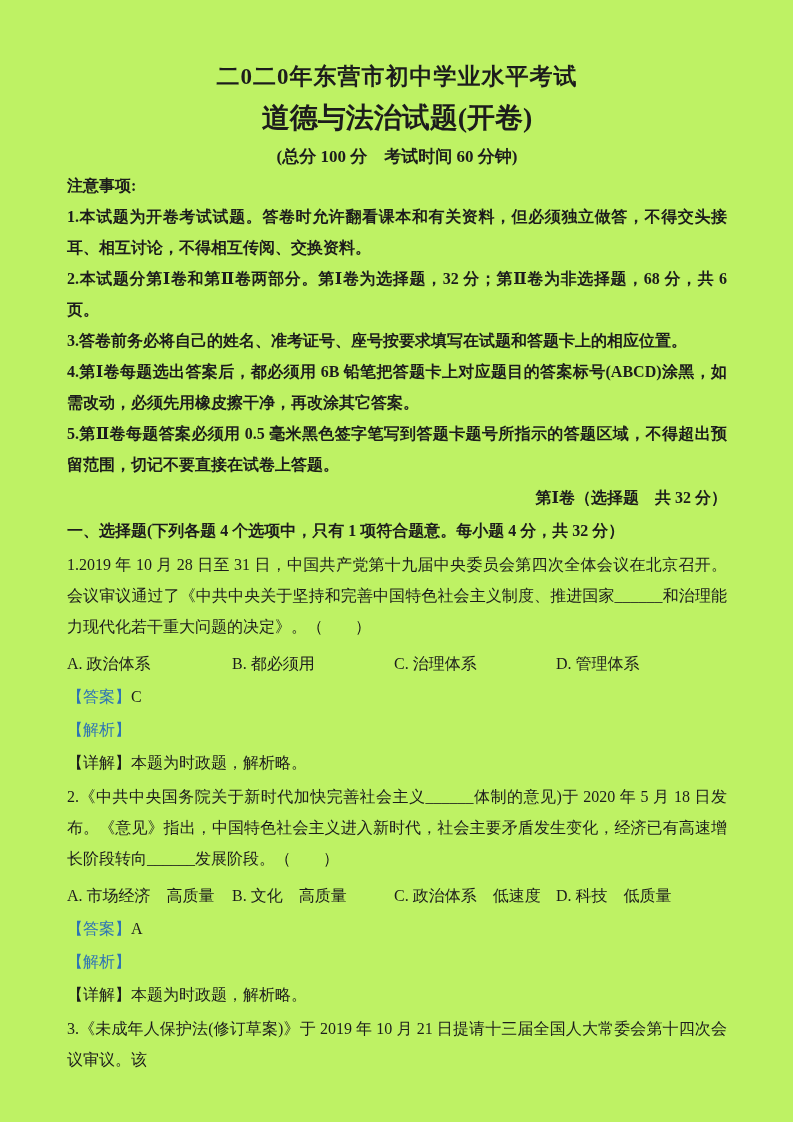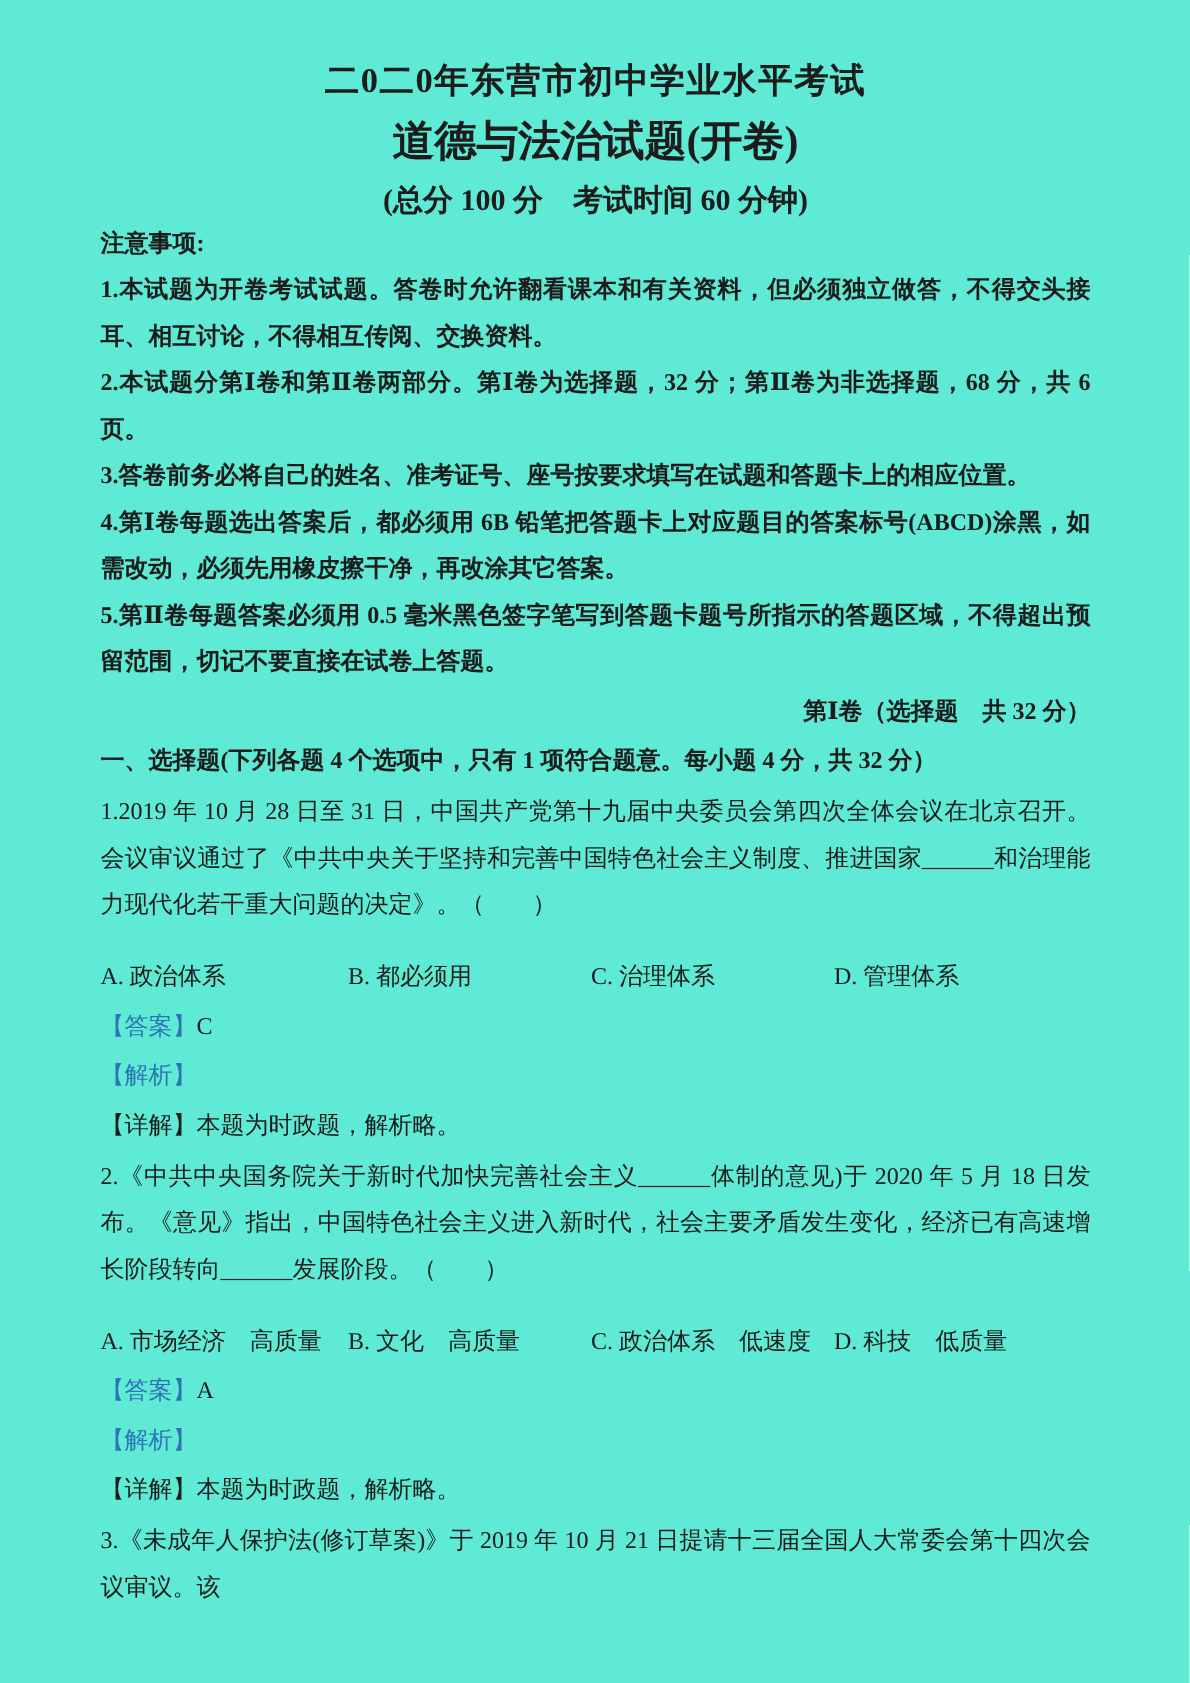--- a/index.html
+++ b/index.html
@@ -1,30 +1,30 @@
 <!DOCTYPE html>
 <html style="--accent: #2e74b5;"><head>
 <meta charset="utf-8">
 <style>
   html,body{margin:0;padding:0;background:#ffffff;}
   .page{
     width:793px;height:1122px;box-sizing:border-box;
-    padding:35px 66px 0 67px;background:#5eead4;overflow:hidden;
+    padding:58px 66px 0 67px;background:#bef264;overflow:hidden;
     font-family:"Liberation Serif","DejaVu Serif",serif;
     color:#1c1c1c;font-size:16px;
   }
   .title{font-size:23px;font-weight:bold;text-align:center;margin:0;line-height:38px;letter-spacing:1px;}
   .subtitle{font-size:28px;font-weight:bold;text-align:center;margin:6px 0 0;line-height:32px;}
-  .meta{font-size:20px;font-weight:bold;text-align:center;margin-top:10px;line-height:26px;}
+  .meta{font-size:17px;font-weight:bold;text-align:center;margin-top:10px;line-height:26px;}
   .notice-heading{margin-top:0;line-height:31px;font-weight:bold;}
   p.notice{margin:0;line-height:31px;text-align:justify;font-weight:bold;}
   .section-heading{text-align:right;font-weight:bold;line-height:31px;margin-top:2px;}
   .part-heading{font-weight:bold;line-height:31px;margin-top:2px;text-align:justify;}
   p.stem{margin:3px 0 0;line-height:31px;text-align:justify;}
-  .options{display:grid;grid-template-columns:165px 162px 162px 1fr;line-height:31px;margin-top:17px;}
+  .options{display:grid;grid-template-columns:165px 162px 162px 1fr;line-height:31px;margin-top:6px;}
   .opt{white-space:pre-wrap;}
   p.line{margin:2px 0 0;line-height:31px;}
   .blue{color:var(--accent,#2e74b5);}
 </style>
 </head>
 <body>
 
 <div class="page">
 
   <h1 class="title">二0二0年东营市初中学业水平考试</h1>

